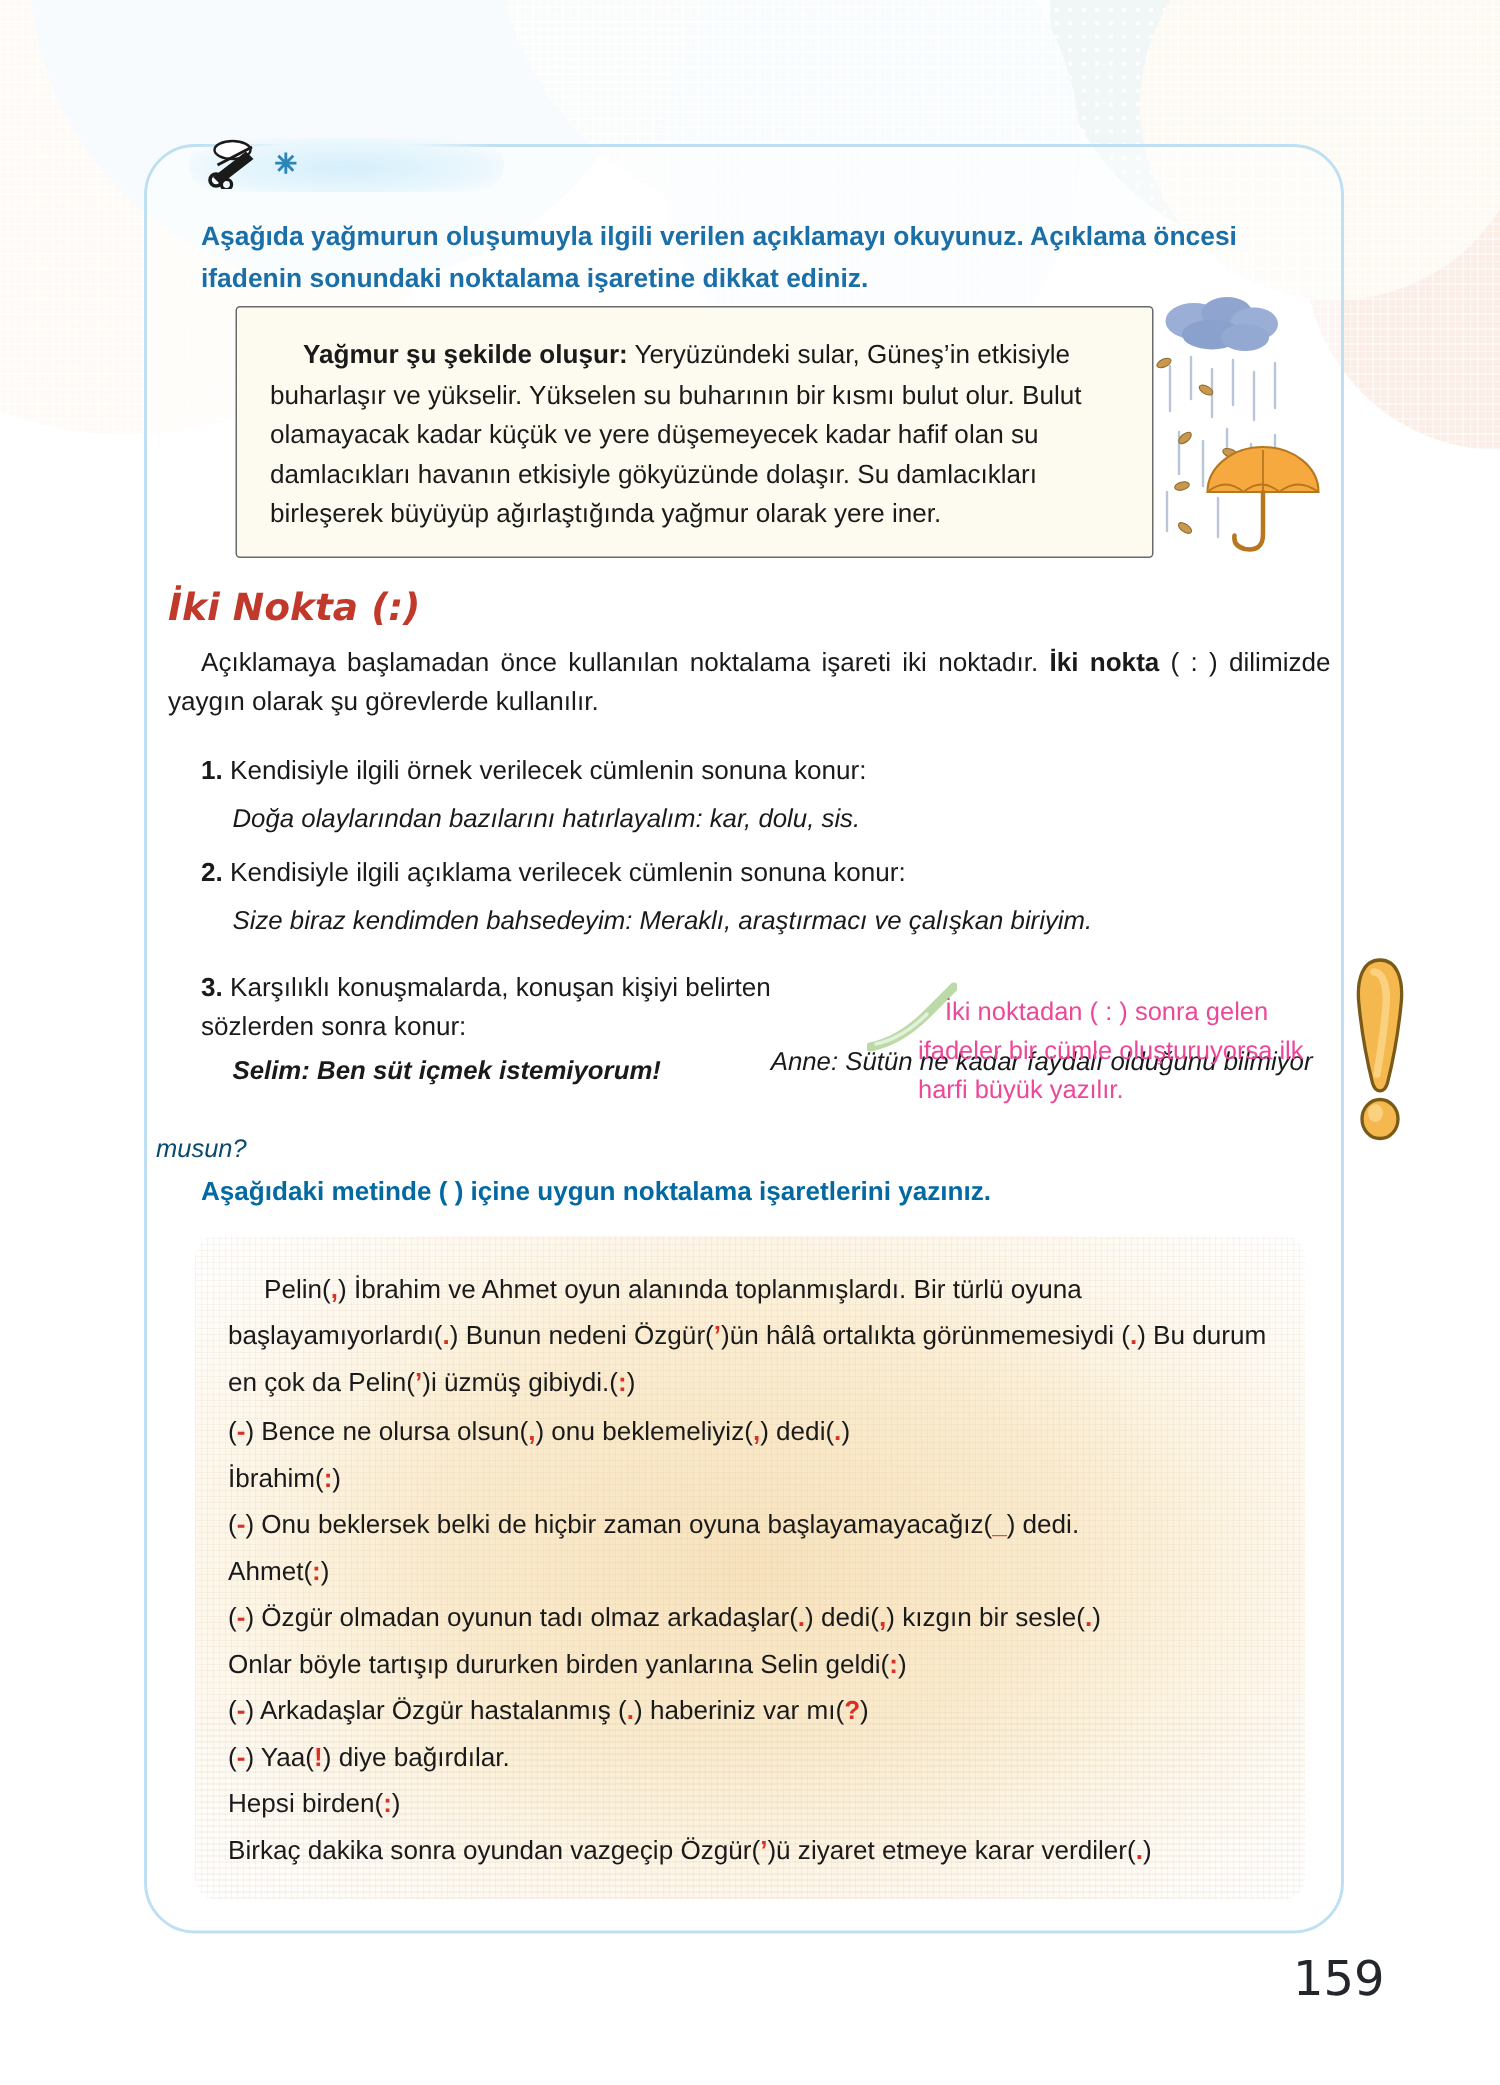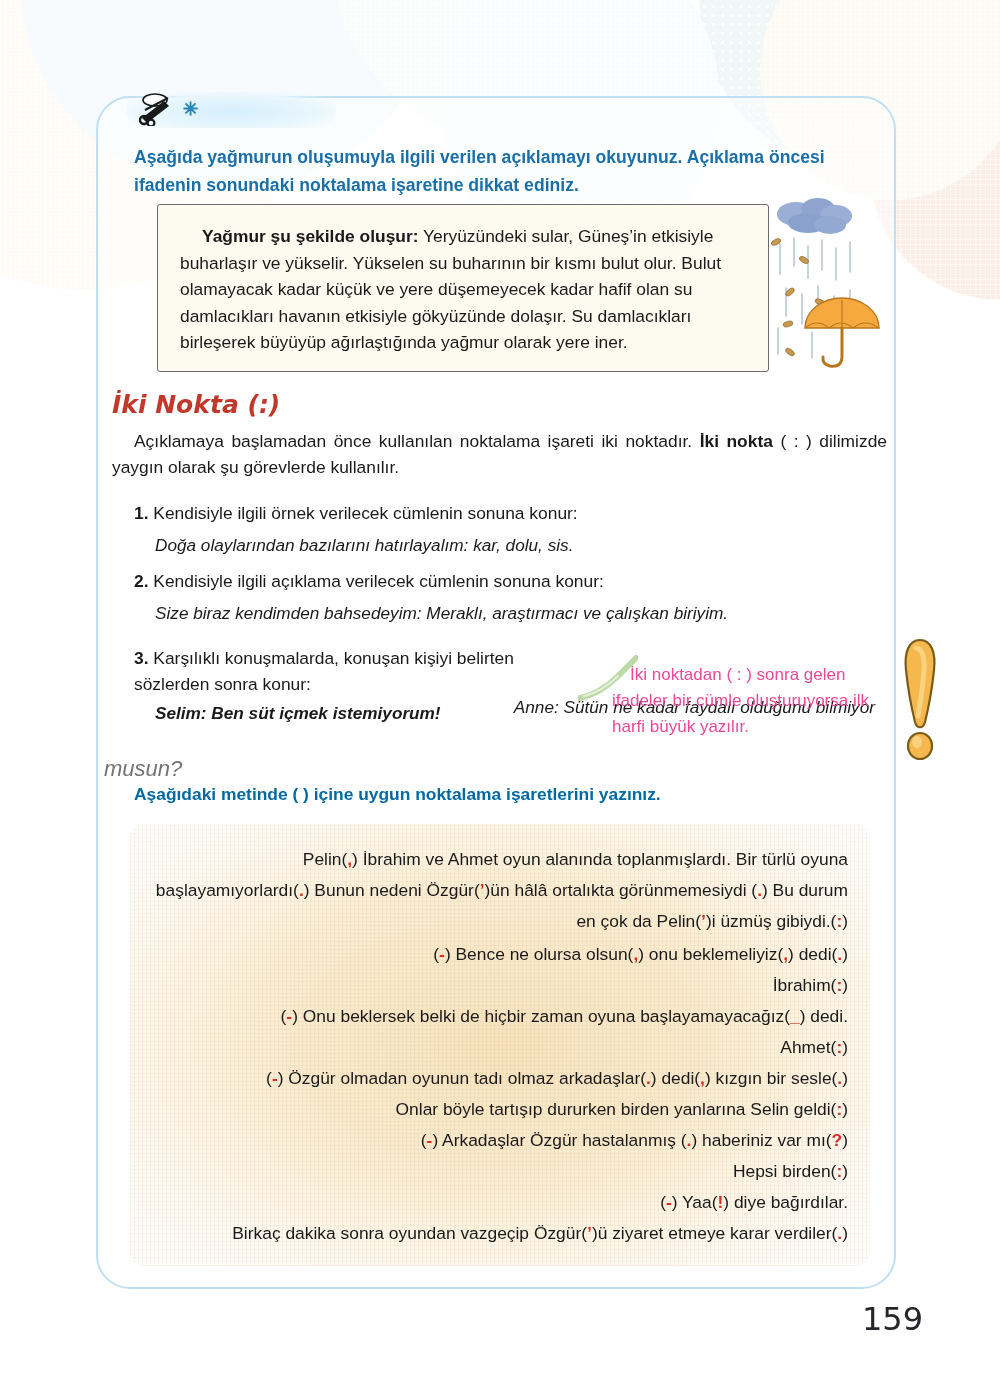--- a/index.html
+++ b/index.html
@@ -174,21 +174,21 @@
   }
   #rule1     { top: 500px; }
   #rule1-ex  { top: 532px; font-style: italic; }
   #rule2     { top: 568px; }
   #rule2-ex  { top: 600px; }
   #rule3     { top: 645px; left: 134px; width: 430px; text-indent: 0; }
   #rule3-ex1 { top: 700px; font-weight: bold; }
   #rule3-ex2 { top: 694px; text-align: right; }
   #rule3-ex2b{
     position: absolute; left: 104px; top: 756px;
-    font-size: 22px; font-style: italic; color: #737373;
+    font-size: 17px; font-style: italic; color: #0c4a6e;
   }
 
   
   #side-note {
     position: absolute;
     left: 612px;
     top: 662px;
     width: 272px;
     font-size: 17px;
     line-height: 26px;
@@ -229,21 +229,20 @@
     left: 130px;
     top: 824px;
     width: 740px;
     height: 442px;
     border-radius: 14px;
     box-sizing: border-box;
     padding: 20px 22px;
     background:
       radial-gradient(ellipse at 50% 46%, rgba(255,255,255,0) 40%, rgba(255,255,255,.55) 88%),
       radial-gradient(ellipse at 50% 50%, #f7e2bd 0%, #fbeed4 55%, #fdf7ec 82%, #ffffff 100%);
-    text-align: right;
   }
   #exercise-box::before {
     content: "";
     position: absolute;
     inset: 0;
     border-radius: 14px;
     background-image:
       repeating-linear-gradient(0deg, rgba(190,160,110,.09) 0 1px, transparent 1px 4px),
       repeating-linear-gradient(90deg, rgba(190,160,110,.09) 0 1px, transparent 1px 4px);
     pointer-events: none;
@@ -389,19 +388,19 @@
 <div id="exercise-box">
   <div class="ex-line" id="ex-para"><span>Pelin(</span><span class="mark">,</span><span>) İbrahim ve Ahmet oyun alanında toplanmışlardı. Bir türlü oyuna başlayamıyorlardı(</span><span class="mark">.</span><span>) Bunun nedeni Özgür(</span><span class="mark">’</span><span>)ün hâlâ ortalıkta görünmemesiydi (</span><span class="mark">.</span><span>) Bu durum en çok da Pelin(</span><span class="mark">’</span><span>)i üzmüş gibiydi.(</span><span class="mark">:</span><span>)</span></div>
   <div id="ex-lines">
       <div class="ex-line"><span>(</span><span class="mark">-</span><span>) Bence ne olursa olsun(</span><span class="mark">,</span><span>) onu beklemeliyiz(</span><span class="mark">,</span><span>) dedi(</span><span class="mark">.</span><span>)</span></div>
       <div class="ex-line"><span>İbrahim(</span><span class="mark">:</span><span>)</span></div>
       <div class="ex-line"><span>(</span><span class="mark">-</span><span>) Onu beklersek belki de hiçbir zaman oyuna başlayamayacağız(</span><span class="mark">_</span><span>) dedi.</span></div>
       <div class="ex-line"><span>Ahmet(</span><span class="mark">:</span><span>)</span></div>
       <div class="ex-line"><span>(</span><span class="mark">-</span><span>) Özgür olmadan oyunun tadı olmaz arkadaşlar(</span><span class="mark">.</span><span>) dedi(</span><span class="mark">,</span><span>) kızgın bir sesle(</span><span class="mark">.</span><span>)</span></div>
       <div class="ex-line"><span>Onlar böyle tartışıp dururken birden yanlarına Selin geldi(</span><span class="mark">:</span><span>)</span></div>
       <div class="ex-line"><span>(</span><span class="mark">-</span><span>) Arkadaşlar Özgür hastalanmış (</span><span class="mark">.</span><span>) haberiniz var mı(</span><span class="mark">?</span><span>)</span></div>
+      <div class="ex-line"><span>(</span><span class="mark">-</span><span>) Yaa(</span><span class="mark">!</span><span>) diye bağırdılar.</span></div>
       <div class="ex-line"><span>Hepsi birden(</span><span class="mark">:</span><span>)</span></div>
-      <div class="ex-line"><span>(</span><span class="mark">-</span><span>) Yaa(</span><span class="mark">!</span><span>) diye bağırdılar.</span></div>
       <div class="ex-line"><span>Birkaç dakika sonra oyundan vazgeçip Özgür(</span><span class="mark">’</span><span>)ü ziyaret etmeye karar verdiler(</span><span class="mark">.</span><span>)</span></div>
     </div>
 </div>
 
 <div id="page-number">159</div>
 
 </body></html>

